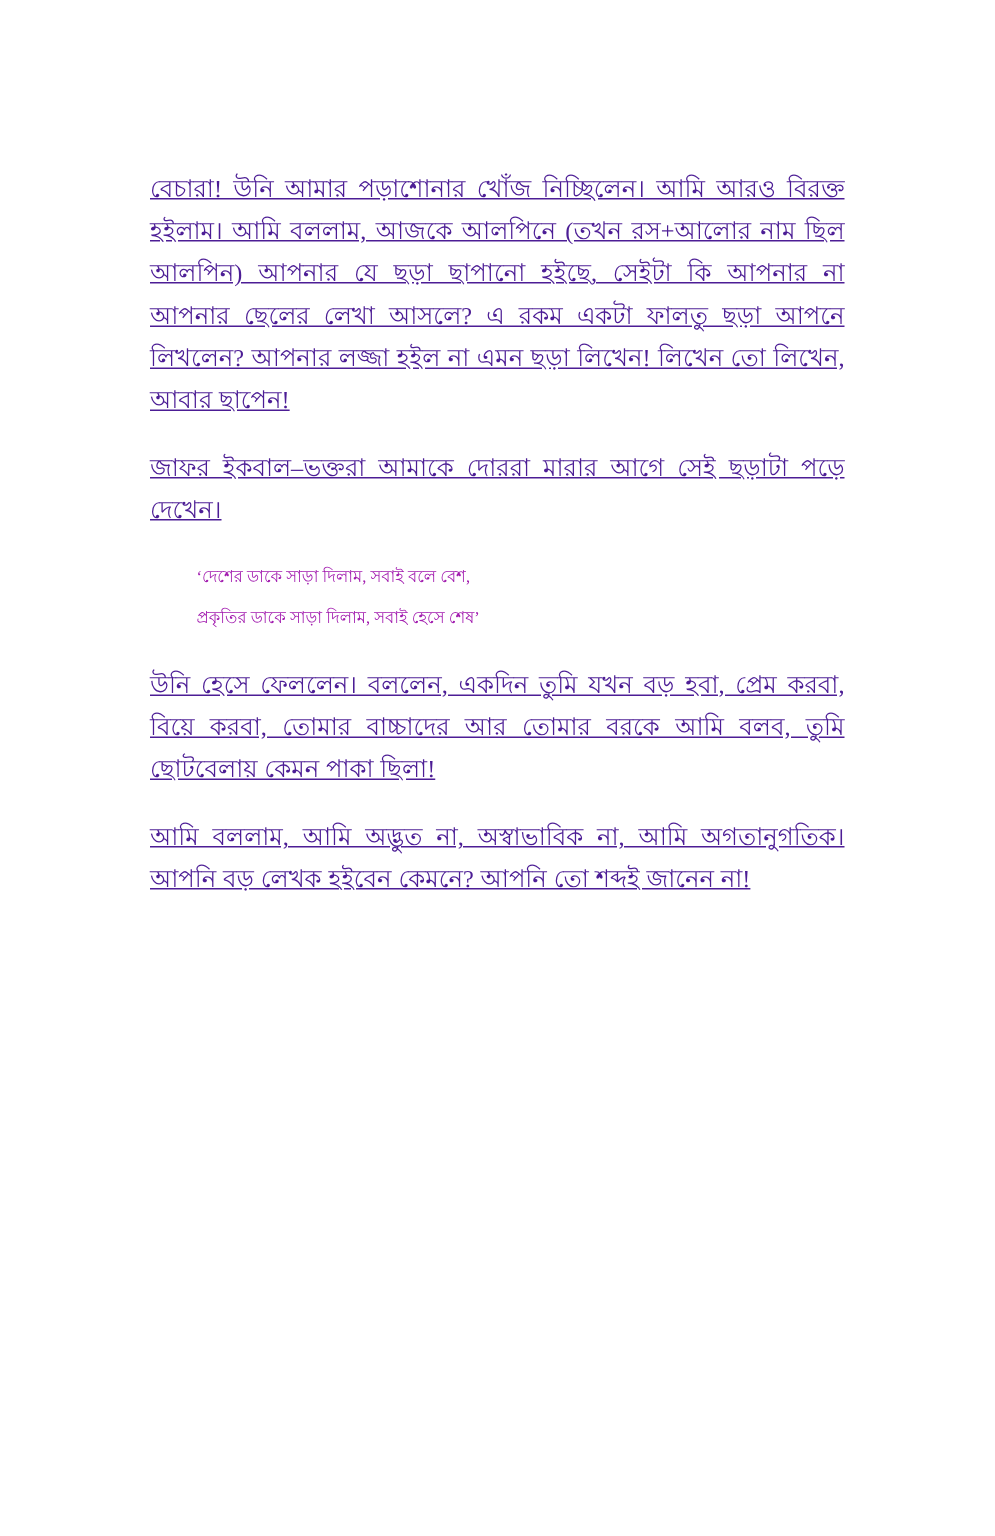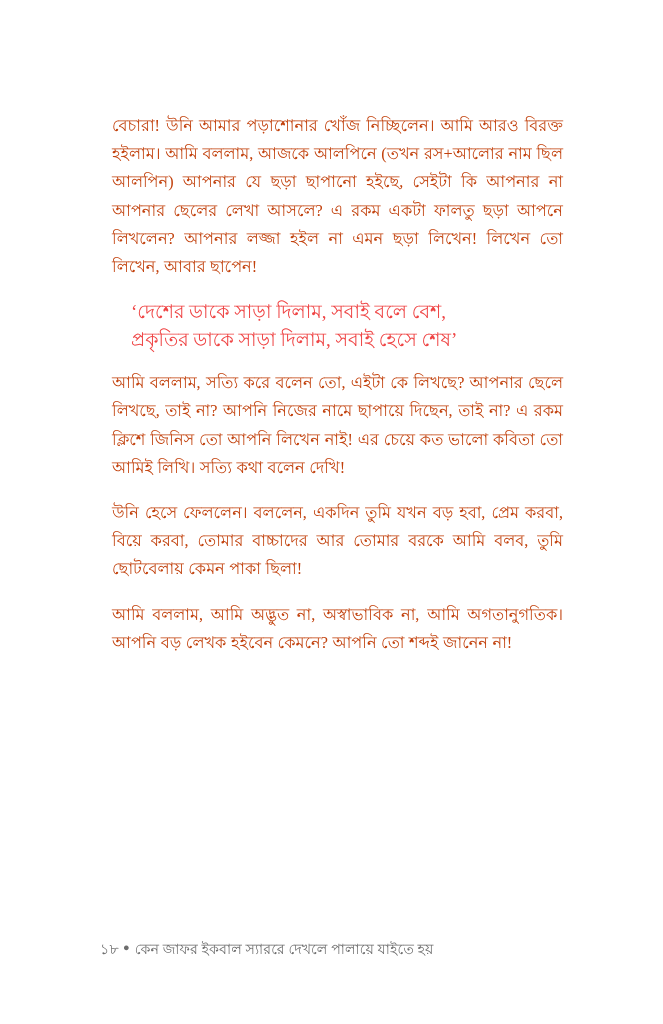--- a/index.html
+++ b/index.html
@@ -25,43 +25,44 @@
   }
 
   .text-column {
     position: absolute;
     left: 100px;
     top: 112px;
     width: 463px;
   }
 
   .para {
-    margin: 0 0 17px 12px;
+    margin: 0 0 17px 0;
     font-size: 16.2px;
     line-height: 28.2px;
     text-align: justify;
     text-justify: inter-word;
     word-spacing: 0.5px;
-    color: #c2410c;
+    color: #4c1d95;
+    text-decoration: underline;
     -webkit-font-smoothing: antialiased;
   }
 
   .para.last-of-block {
     margin-bottom: 17px;
   }
 
   .verse-block {
     margin: 2px 0 16px 0;
     padding-left: 31px;
   }
 
   .verse-line {
-    font-size: 19px;
+    font-size: 11px;
     line-height: 27.5px;
-    color: #ef4444;
+    color: #a21caf;
     white-space: nowrap;
   }
 
   .footer {
     position: absolute;
     left: 100px;
     top: 938px;
     width: 463px;
     font-size: 14.2px;
     line-height: 22px;
@@ -88,34 +89,31 @@
 </style>
 </head>
 <body>
 
 <div class="page">
 
   <div class="text-column">
 
     <p class="para">বেচারা! উনি আমার পড়াশোনার খোঁজ নিচ্ছিলেন। আমি আরও বিরক্ত হইলাম। আমি বললাম, আজকে আলপিনে (তখন রস+আলোর নাম ছিল আলপিন) আপনার যে ছড়া ছাপানো হইছে, সেইটা কি আপনার না আপনার ছেলের লেখা আসলে? এ রকম একটা ফালতু ছড়া আপনে লিখলেন? আপনার লজ্জা হইল না এমন ছড়া লিখেন! লিখেন তো লিখেন, আবার ছাপেন!</p>
 
+    <p class="para">জাফর ইকবাল–ভক্তরা আমাকে দোররা মারার আগে সেই ছড়াটা পড়ে দেখেন।</p>
 
     <div class="verse-block">
       <div class="verse-line">‘দেশের ডাকে সাড়া দিলাম, সবাই বলে বেশ,</div>
       <div class="verse-line">প্রকৃতির ডাকে সাড়া দিলাম, সবাই হেসে শেষ’</div>
     </div>
 
 
-    <p class="para">আমি বললাম, সত্যি করে বলেন তো, এইটা কে লিখছে? আপনার ছেলে লিখছে, তাই না? আপনি নিজের নামে ছাপায়ে দিছেন, তাই না? এ রকম ক্লিশে জিনিস তো আপনি লিখেন নাই! এর চেয়ে কত ভালো কবিতা তো আমিই লিখি। সত্যি কথা বলেন দেখি!</p>
 
 
     <p class="para">উনি হেসে ফেললেন। বললেন, একদিন তুমি যখন বড় হবা, প্রেম করবা, বিয়ে করবা, তোমার বাচ্চাদের আর তোমার বরকে আমি বলব, তুমি ছোটবেলায় কেমন পাকা ছিলা!</p>
 
     <p class="para">আমি বললাম, আমি অদ্ভুত না, অস্বাভাবিক না, আমি অগতানুগতিক। আপনি বড় লেখক হইবেন কেমনে? আপনি তো শব্দই জানেন না!</p>
 
 
   </div>
 
-  <div class="footer">
-    <span class="folio">১৮</span><span class="sep">●</span><span class="running-title">কেন জাফর ইকবাল স্যাররে দেখলে পালায়ে যাইতে হয়</span>
-  </div>
 
 </div>
 
 </body></html>

